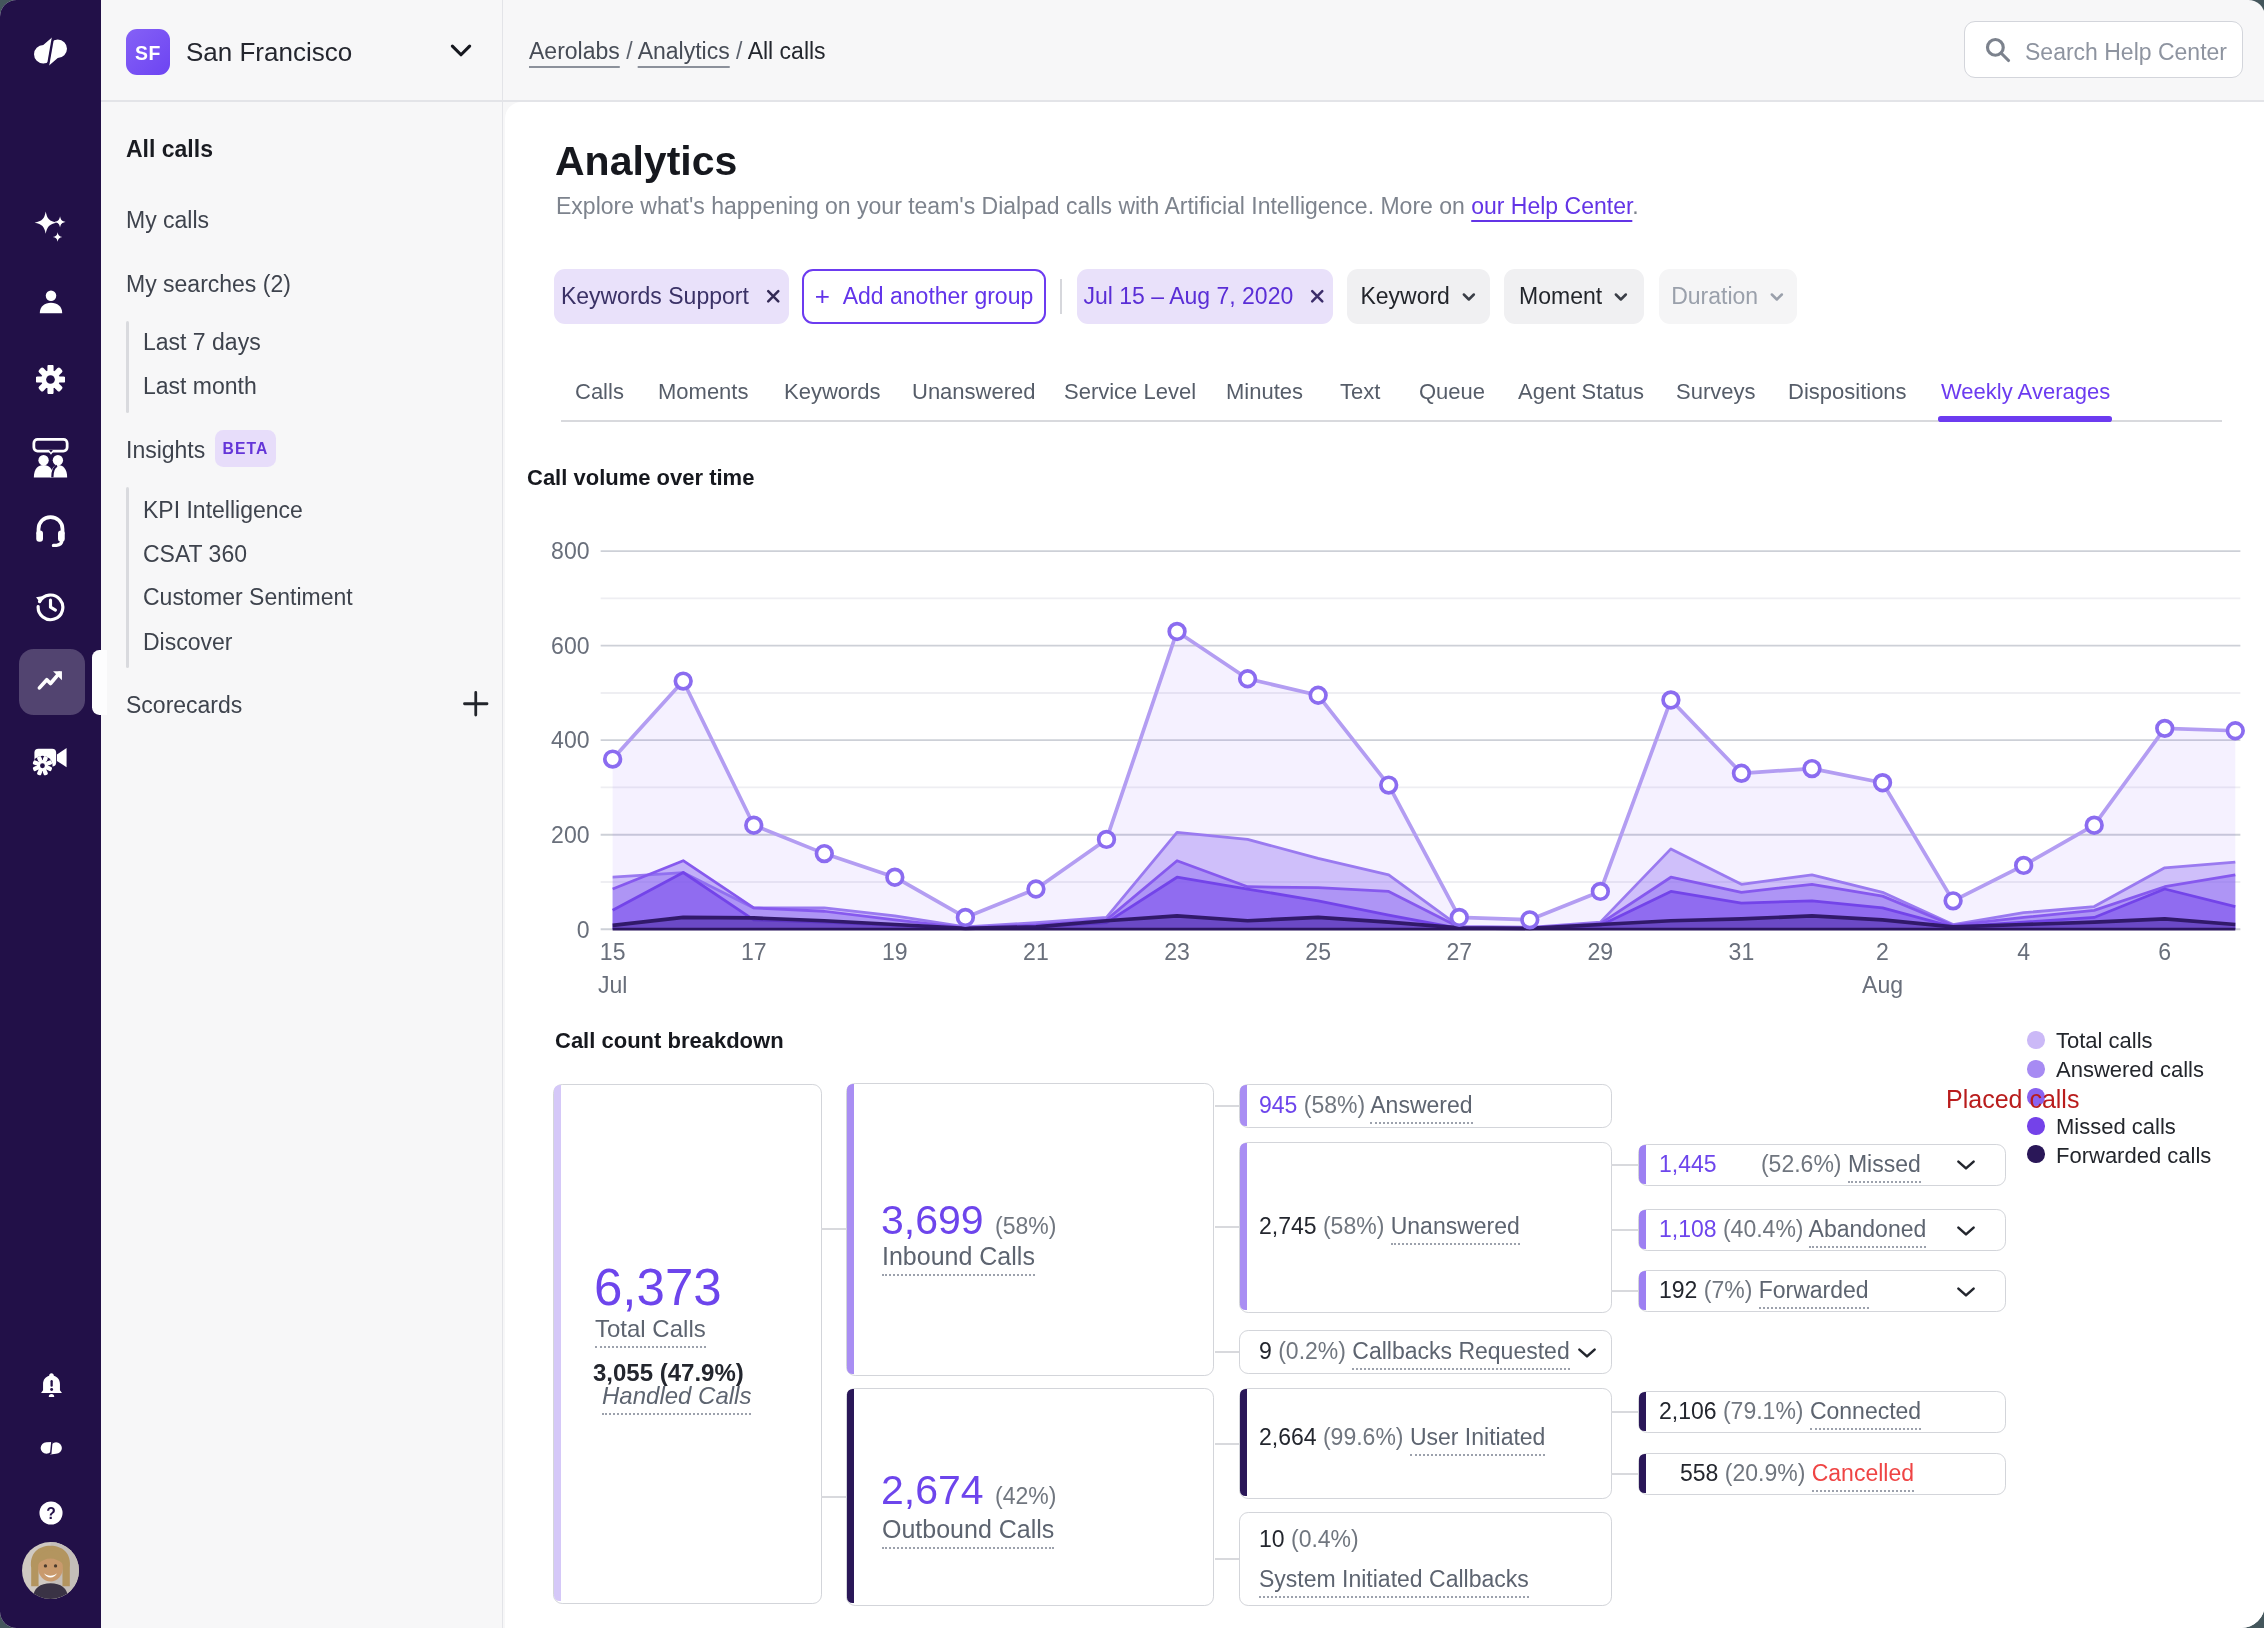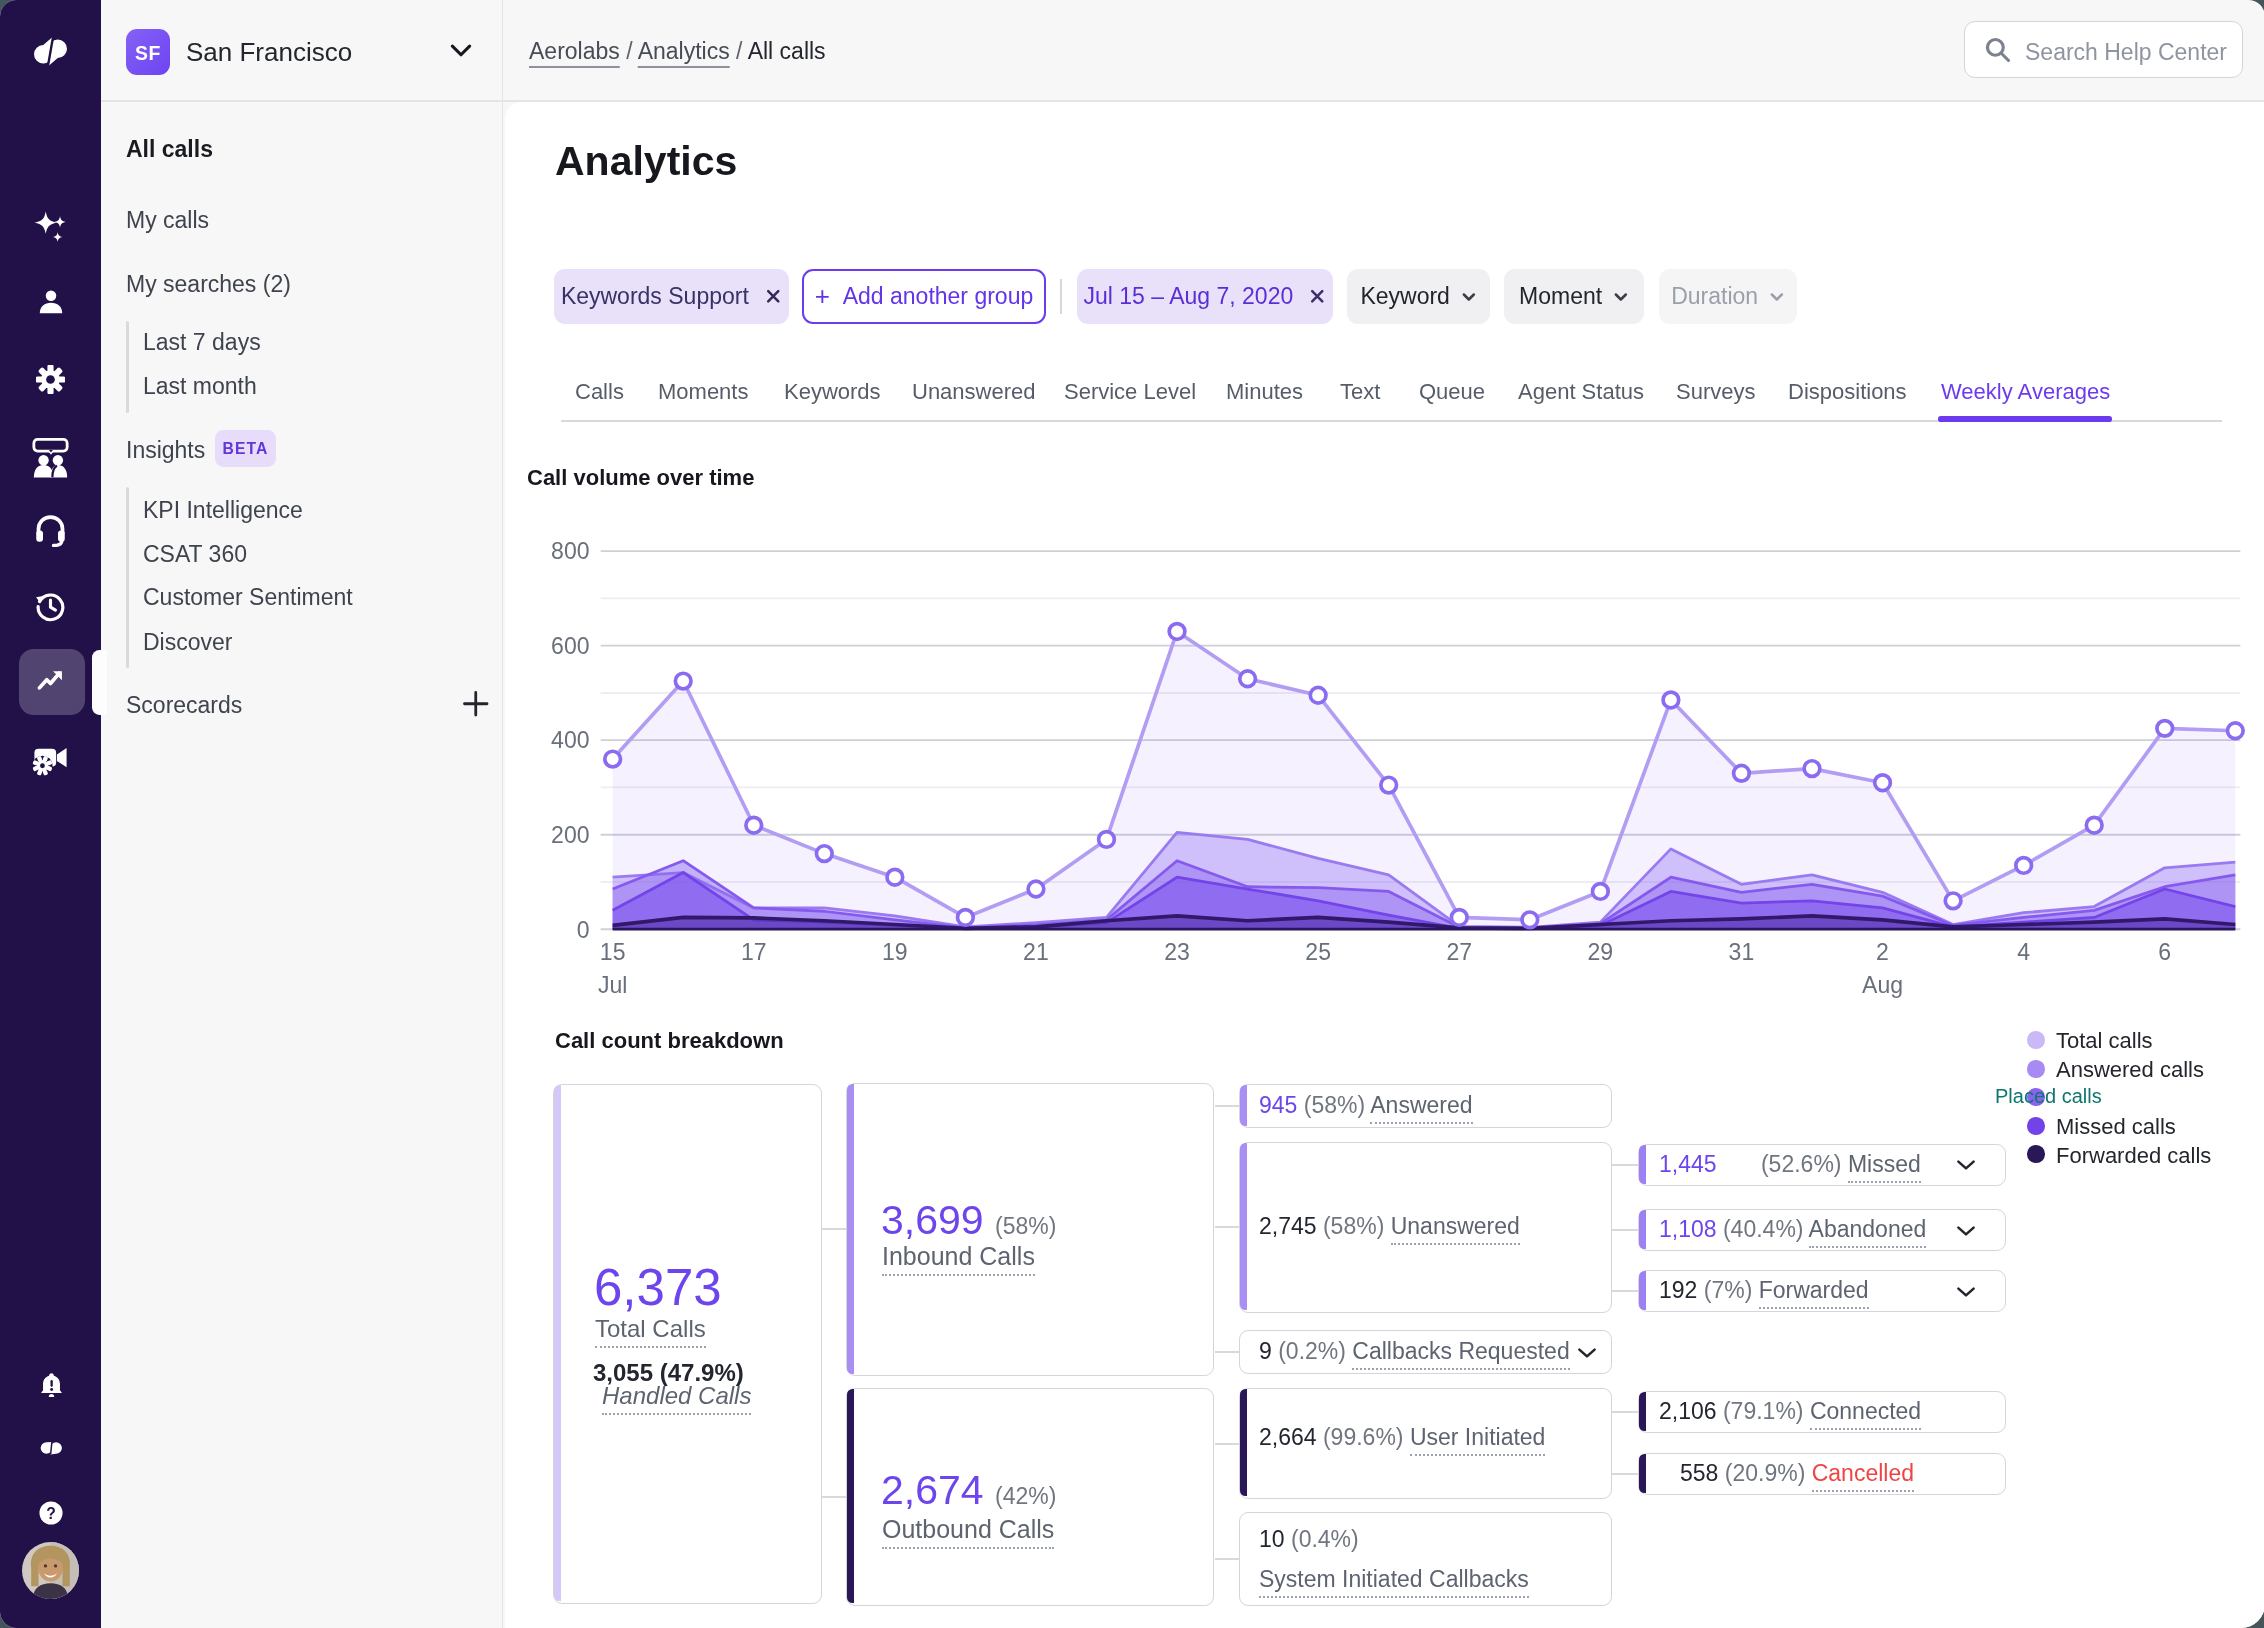--- a/index.html
+++ b/index.html
@@ -141,20 +141,21 @@
       <path d="M17 4 L17 30 M4 17 L30 17" stroke="#22252b" stroke-width="3.2" stroke-linecap="round"></path>
     </svg>
 <div class="t" style="left:529px;top:38px;font-size:23px;color:#474c56"><span style="text-decoration:underline;text-underline-offset:6.5px;text-decoration-thickness:1.8px;text-decoration-color:#8c919b">Aerolabs</span><span style="color:#5d636e"> / </span><span style="text-decoration:underline;text-underline-offset:6.5px;text-decoration-thickness:1.8px;text-decoration-color:#8c919b">Analytics</span><span style="color:#5d636e"> / </span><span style="color:#23262d">All calls</span></div>
 <div style="position:absolute;left:1964px;top:21px;width:279px;height:57px;background:#fff;border:1.8px solid #d3d5db;border-radius:11px;box-sizing:border-box"></div>
 <svg style="position:absolute;left:1984px;top:36px" width="28" height="28" viewBox="0 0 32 32">
       <circle cx="13" cy="13" r="9" stroke="#7c828d" stroke-width="3.6" fill="none"></circle>
       <line x1="20" y1="20" x2="28" y2="28" stroke="#7c828d" stroke-width="3.6" stroke-linecap="round"></line>
     </svg>
 <div class="t" style="left:2025px;top:39px;font-size:23px;color:#8e94a0">Search Help Center</div>
 <div class="t" style="left:555px;top:138px;font-size:41px;color:#16181e;font-weight:700">Analytics</div>
+<div class="t" style="left:556px;top:193px;font-size:23px;color:#7d838d">Explore what's happening on your team's Dialpad calls with Artificial Intelligence. More on <span style="color:#6334e6;text-decoration:underline;text-underline-offset:5.5px">our Help Center</span><span style="color:#7d838d">.</span></div>
 <div style="position:absolute;left:554px;top:269px;width:235px;height:55px;background:#e9e1fa;border-radius:11px;box-sizing:border-box;display:flex;align-items:center;justify-content:center;white-space:nowrap;">
       <span class="ct" style="color:#3a3166">Keywords Support</span>
       <svg width="18.5" height="18.5" viewBox="0 0 22 22" style="margin-left:14.8px;flex:none">
         <path d="M5 5 L17 17 M17 5 L5 17" stroke="#332a55" stroke-width="3" stroke-linecap="round"></path>
       </svg>
     </div>
 <div style="position:absolute;left:802px;top:269px;width:244px;height:55px;background:#fff;border-radius:11px;box-sizing:border-box;display:flex;align-items:center;justify-content:center;white-space:nowrap;border:2.3px solid #6c3bf0;">
       <span class="ct" style="color:#6234ea;font-size:26px">+</span>
       <span class="ct" style="color:#6234ea">&nbsp;&nbsp;Add another group</span>
     </div>
@@ -262,21 +263,21 @@
 <circle cx="1709.5" cy="334.2" r="8.5" fill="#fff" stroke="#8b6cf0" stroke-width="4"></circle>
 <circle cx="1786.0" cy="229.2" r="8.5" fill="#fff" stroke="#8b6cf0" stroke-width="4"></circle>
 <circle cx="1862.5" cy="231.8" r="8.5" fill="#fff" stroke="#8b6cf0" stroke-width="4"></circle>
 </svg>
 <div class="t" style="left:555px;top:1028px;font-size:22px;color:#16181e;font-weight:700">Call count breakdown</div>
 <div style="position:absolute;left:2027px;top:1031px;width:17.5px;height:17.5px;border-radius:50%;background:#cbb9f7"></div>
 <div class="t" style="left:2056px;top:1028px;font-size:22px;color:#23262c">Total calls</div>
 <div style="position:absolute;left:2027px;top:1060px;width:17.5px;height:17.5px;border-radius:50%;background:#a78bf3"></div>
 <div class="t" style="left:2056px;top:1057px;font-size:22px;color:#23262c">Answered calls</div>
 <div style="position:absolute;left:2027px;top:1088px;width:17.5px;height:17.5px;border-radius:50%;background:#8a63f0"></div>
-<div class="t" style="left:1995px;top:1085px;font-size:20px;color:#0f766e">Placed calls</div>
+<div class="t" style="left:1946px;top:1085px;font-size:25px;color:#b91c1c">Placed calls</div>
 <div style="position:absolute;left:2027px;top:1117px;width:17.5px;height:17.5px;border-radius:50%;background:#7442e9"></div>
 <div class="t" style="left:2056px;top:1114px;font-size:22px;color:#23262c">Missed calls</div>
 <div style="position:absolute;left:2027px;top:1145px;width:17.5px;height:17.5px;border-radius:50%;background:#2a1758"></div>
 <div class="t" style="left:2056px;top:1143px;font-size:22px;color:#23262c">Forwarded calls</div>
 <div style="position:absolute;left:553px;top:1084px;width:269px;height:520px;border:1.8px solid #d3d5da;border-radius:9.2px;box-sizing:border-box;background:#fff">
       <div style="position:absolute;left:0px;top:0px;width:7.4px;height:516px;background:#d5c8f8;border-radius:5.5px 0 0 5.5px"></div>
     </div>
 <div style="position:absolute;left:846px;top:1083px;width:368px;height:293px;border:1.8px solid #d3d5da;border-radius:9.2px;box-sizing:border-box;background:#fff">
       <div style="position:absolute;left:0px;top:0px;width:7.4px;height:290px;background:#a98ef3;border-radius:5.5px 0 0 5.5px"></div>
     </div>

